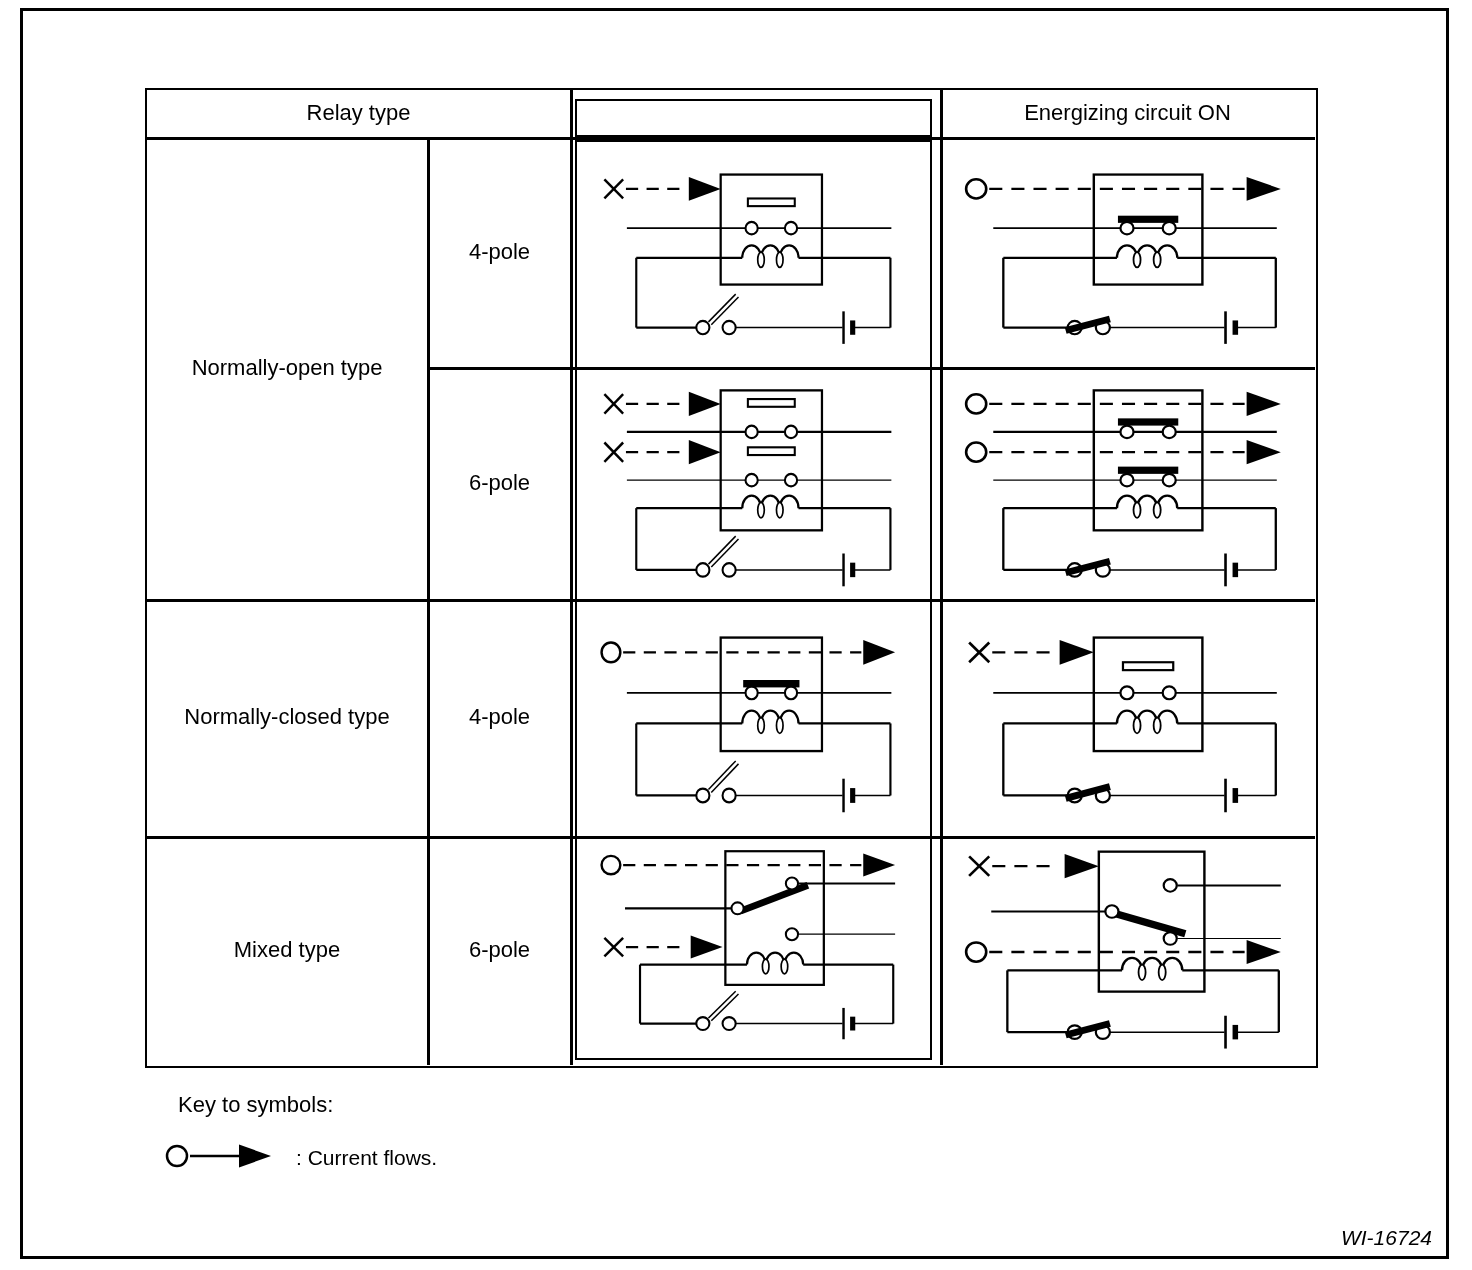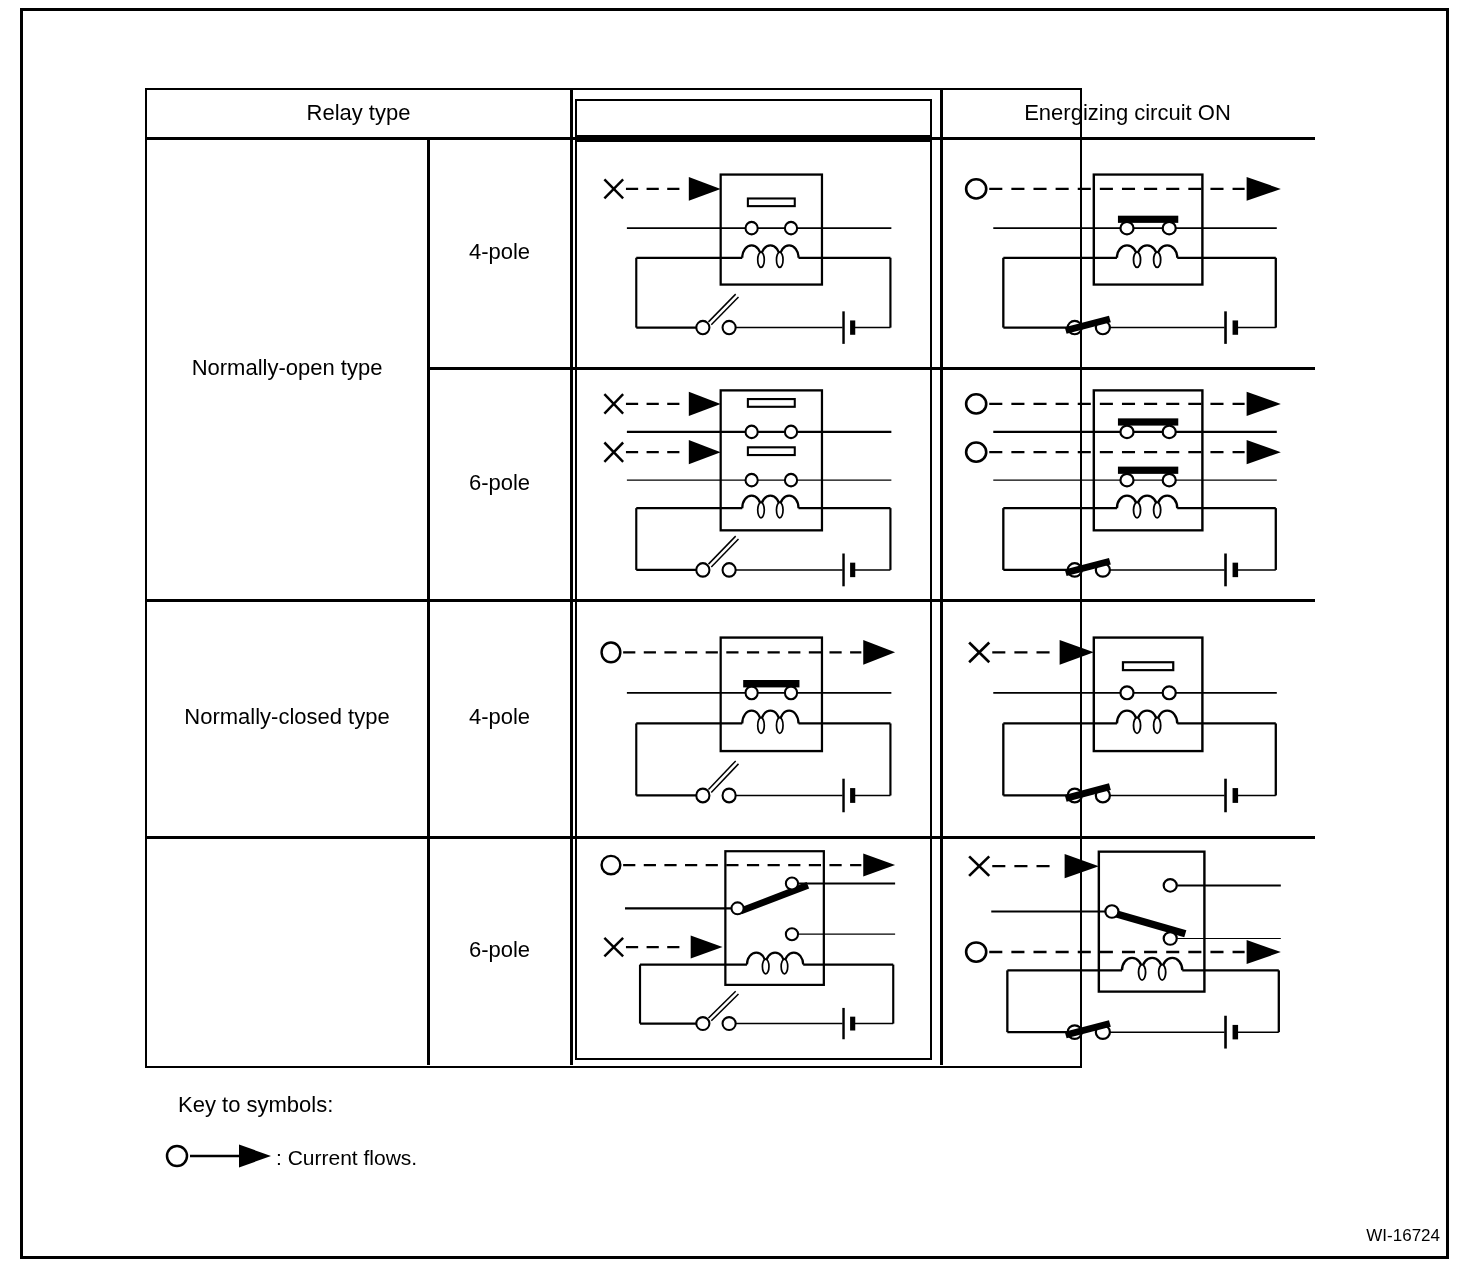--- a/index.html
+++ b/index.html
@@ -1,31 +1,31 @@
 <!DOCTYPE html>
 <html><head>
 <meta charset="utf-8">
 <style>
   html,body{margin:0;padding:0;background:#e8e8e8;}
   .page{position:relative;width:1472px;height:1270px;background:#fff;overflow:hidden;
         font-family:"Liberation Sans","DejaVu Sans",sans-serif;color:#000;}
   .frame{position:absolute;left:20px;top:8px;width:1429px;height:1251px;
          border:3px solid #000;box-sizing:border-box;}
-  .tablewrap{position:absolute;left:145px;top:88px;width:937px;height:980px;
+  .tablewrap{position:absolute;left:145px;top:88px;width:1173px;height:980px;
              border:2.5px solid #000;box-sizing:border-box;}
   .tl{position:absolute;background:#000;}
   .emph{position:absolute;border:2.5px solid #000;box-sizing:border-box;}
   .cell{position:absolute;display:flex;align-items:center;justify-content:center;
         font-size:22px;line-height:1.1;text-align:center;}
   .circ{position:absolute;}
   .circ svg{display:block;width:100%;height:100%;}
   .keytitle{position:absolute;left:146px;top:1092px;font-size:22px;margin-left:32px;}
-  .keyrow{position:absolute;left:163px;height:40px;display:flex;align-items:center;gap:1px;}
+  .keyrow{position:absolute;left:163px;height:40px;display:flex;align-items:center;gap:21px;}
   .keyrow .lbl{font-size:21px;}
-  .figid{position:absolute;right:32px;top:1226px;font-size:17px;}
+  .figid{position:absolute;right:40px;top:1226px;font-size:21px;font-style:italic;}
 </style>
 </head>
 <body>
 
 <div class="page">
   <div class="frame"></div>
 
   <div class="tablewrap">
 
     <div class="tl" style="left:0;top:47px;width:1168px;height:2.5px"></div>
@@ -37,20 +37,21 @@
     <div class="tl" style="left:793px;top:0;width:2.5px;height:975px"></div>
 
     <div class="emph" style="left:428px;top:9px;width:357px;height:38px"></div>
     <div class="emph" style="left:428px;top:50px;width:357px;height:920px"></div>
 
     <div class="cell" style="left:0;top:0;width:423px;height:47px">Relay type</div>
     <div class="cell" style="left:793px;top:0;width:375px;height:47px">Energizing circuit ON</div>
 
     <div class="cell" style="left:0;top:47px;width:280px;height:462px">Normally-open type</div>
     <div class="cell" style="left:0;top:509px;width:280px;height:237px">Normally-closed type</div>
+    <div class="cell" style="left:0;top:746px;width:280px;height:229px">Mixed type</div>
 
     <div class="cell" style="left:282px;top:47px;width:141px;height:230px">4-pole</div>
     <div class="cell" style="left:282px;top:277px;width:141px;height:232px">6-pole</div>
     <div class="cell" style="left:282px;top:509px;width:141px;height:237px">4-pole</div>
     <div class="cell" style="left:282px;top:746px;width:141px;height:229px">6-pole</div>
 
     <div class="circ" style="left:433px;top:53px;width:347px;height:220px">
         <svg viewBox="0 0 370 230" preserveAspectRatio="none">
           <line x1="50" y1="89" x2="332" y2="89" stroke="#000000" stroke-width="1.6"></line>
           <g>

